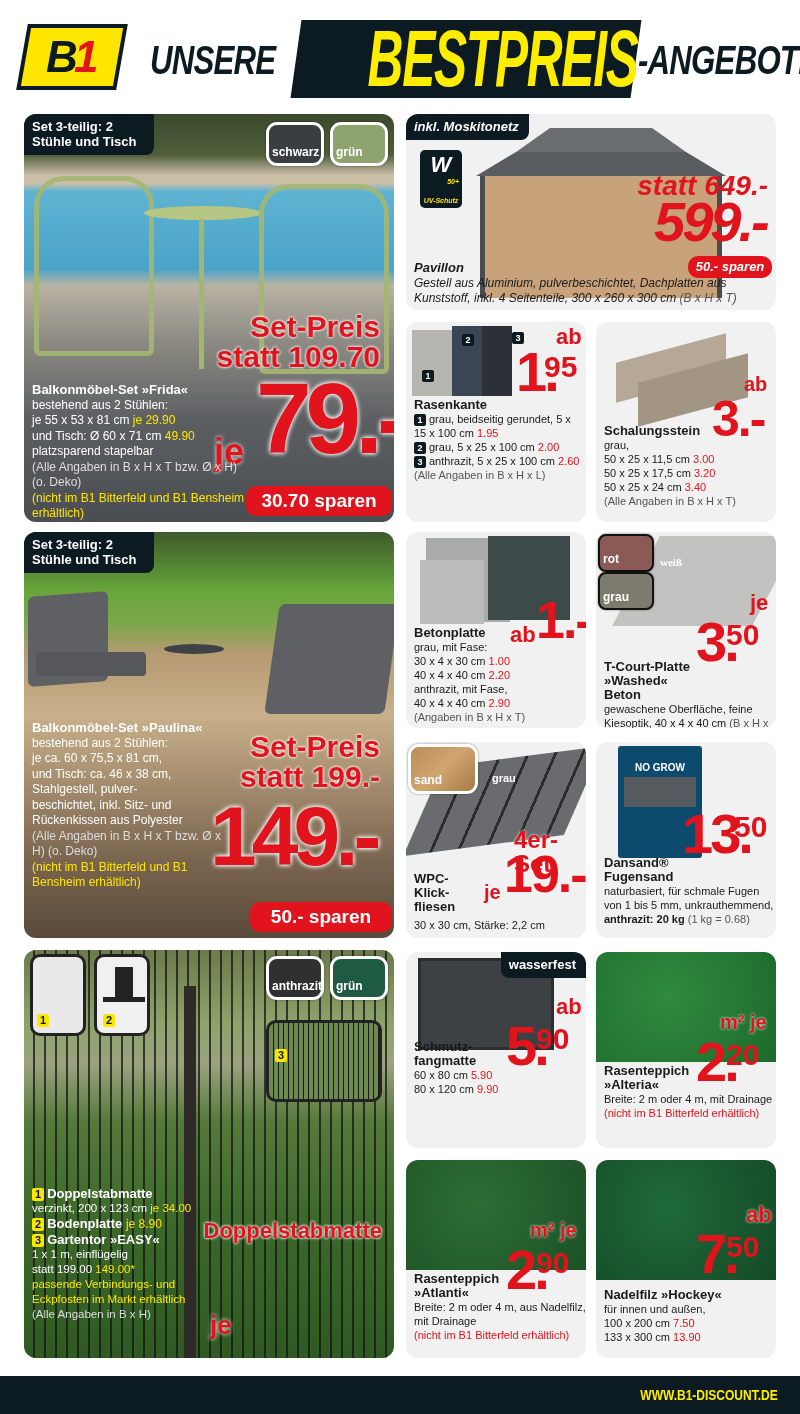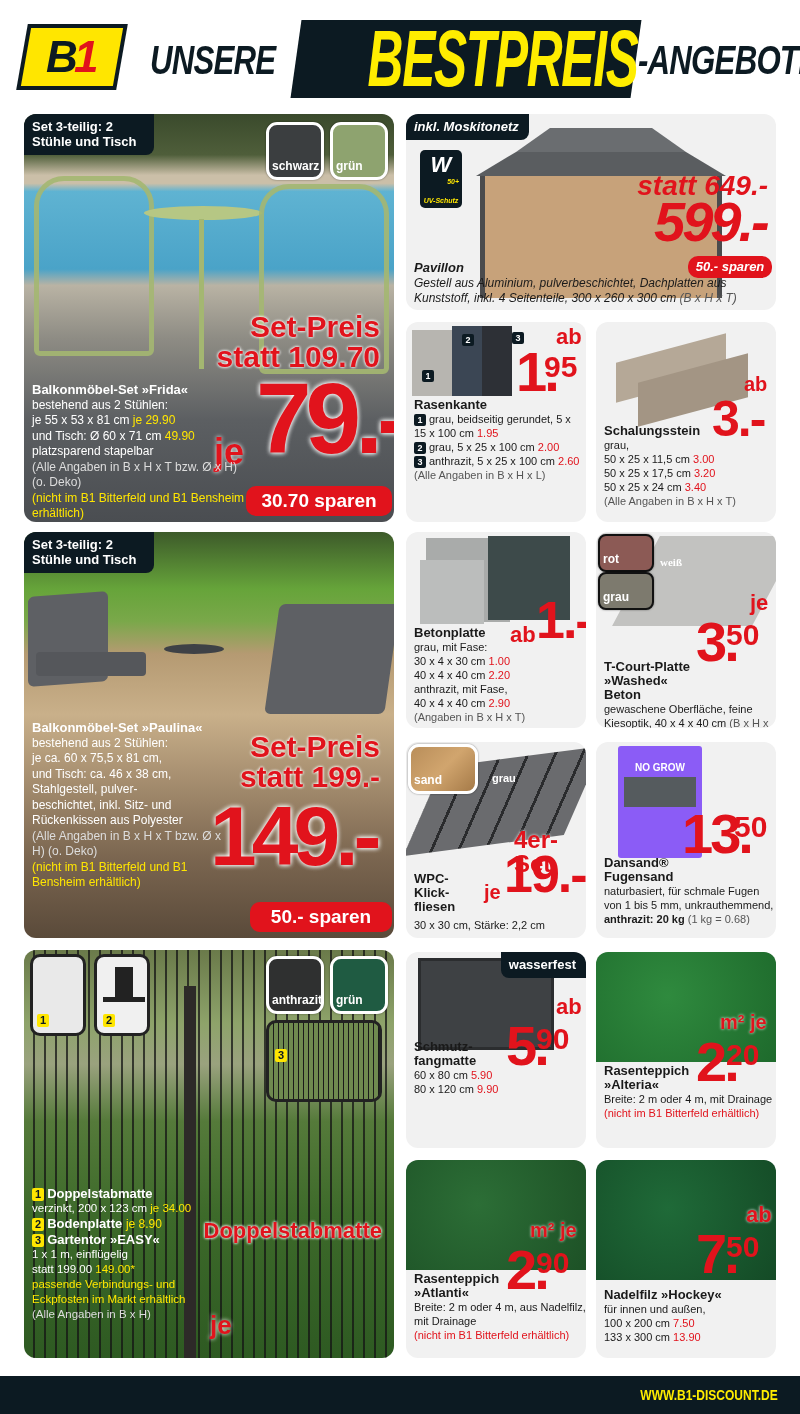--- a/index.html
+++ b/index.html
@@ -14,21 +14,21 @@
   .logo-1 { font-size: 44px; font-weight: bold; color: #e1131c; font-style: italic; transform: skewX(10deg); margin-left: -4px; }
   .hdr-unsere { position: absolute; left: 150px; top: 38px; font-size: 40px; font-weight: 900; font-style: italic; color: #0c1a22; transform: scaleX(0.78); transform-origin: left center; letter-spacing: -1px; }
   .hdr-box { position: absolute; left: 296px; top: 20px; width: 340px; height: 78px; background: #0c1a22; transform: skewX(-8deg); }
   .hdr-bestpreis { position: absolute; left: 306px; top: 14px; width: 324px; text-align: center; font-size: 80px; font-weight: 900; font-style: italic; color: #ffed00; transform: scaleX(0.62); transform-origin: center center; letter-spacing: -2px; line-height: 90px; }
   .hdr-angebote { position: absolute; left: 638px; top: 38px; font-size: 40px; font-weight: 900; font-style: italic; color: #0c1a22; transform: scaleX(0.78); transform-origin: left center; white-space: nowrap; letter-spacing: -1px; }
 
   
   .card { position: absolute; border-radius: 12px; overflow: hidden; background: #f1f1f1; }
   .photo { position: absolute; left: 0; top: 0; width: 100%; height: 100%; }
   .tag-dark { position: absolute; left: 0; top: 0; background: #0c1a22; color: #fff; font-weight: bold; font-size: 13px; line-height: 15px; padding: 5px 10px 6px 8px; border-bottom-right-radius: 8px; }
-  .swatch { position: absolute; width: 58px; height: 58px; border: 3px solid #fff; border-radius: 11px; box-shadow: 0 0 2px rgba(0,0,0,0.5); }
+  .swatch { position: absolute; width: 58px; height: 44px; border: 3px solid #fff; border-radius: 11px; box-shadow: 0 0 2px rgba(0,0,0,0.5); }
   .swatch span { position: absolute; left: 3px; bottom: 4px; font-size: 12px; color: #fff; font-weight: bold; }
   .txt-white { color: #fff; }
   .yellow { color: #ffe600; }
   .red { color: #e1131c; }
   .big-price { position: absolute; color: #e1131c; font-weight: 900; font-family: "Liberation Sans", sans-serif; line-height: 1; transform-origin: left top; }
   .sparen { position: absolute; background: #e1131c; color: #fff; font-weight: bold; border-radius: 10px; text-align: center; }
   .desc { position: absolute; font-size: 12px; line-height: 15.5px; }
   .desc .title { font-weight: bold; font-size: 13px; }
   .desc .note { font-weight: normal; }
   .num-badge { display: inline-block; background: #ffe600; color: #0c1a22; font-weight: bold; font-size: 11px; padding: 0 3px; border-radius: 2px; margin-right: 3px; line-height: 13px; }
@@ -216,21 +216,21 @@
   <div class="big-price" style="left:108px;top:86px;font-size:24px;text-shadow:0 0 3px #fff;">4er-Set</div>
   <div class="big-price" style="left:78px;top:140px;font-size:20px;">je</div>
   <div class="big-price" style="left:98px;top:106px;font-size:52px;letter-spacing:-2px;">19.-</div>
   <div class="desc" style="left:8px;top:130px;width:60px;font-size:11px;line-height:14px;">
     <div class="title">WPC-Klick-fliesen</div>
   </div>
   <div class="desc" style="left:8px;top:176px;width:170px;font-size:11px;">30 x 30 cm, Stärke: 2,2 cm</div>
 </div>
 
 <div class="card" style="left:596px;top:742px;width:180px;height:196px;">
-  <div style="position:absolute;left:22px;top:4px;width:84px;height:112px;background:#8b5cf6;border-radius:3px;">
+  <div style="position:absolute;left:22px;top:4px;width:84px;height:112px;background:#0c4a6e;border-radius:3px;">
     <div style="color:#fff;font-size:10px;font-weight:bold;text-align:center;margin-top:16px;">NO GROW</div>
     <div style="margin:4px 6px;height:30px;background:#555b5e;"></div>
   </div>
   <div class="big-price" style="left:86px;top:64px;font-size:56px;letter-spacing:-3px;">13.</div>
   <div class="big-price" style="left:138px;top:70px;font-size:30px;">50</div>
   <div class="desc" style="left:8px;top:114px;width:172px;font-size:11px;line-height:14px;">
     <div class="title" style="width:80px;">Dansand® Fugensand</div>
     <div>naturbasiert, für schmale Fugen von 1 bis 5 mm, unkrauthemmend,</div>
     <div><span style="font-weight:bold;">anthrazit: 20 kg</span> <span style="color:#555;">(1 kg = 0.68)</span></div>
   </div>

